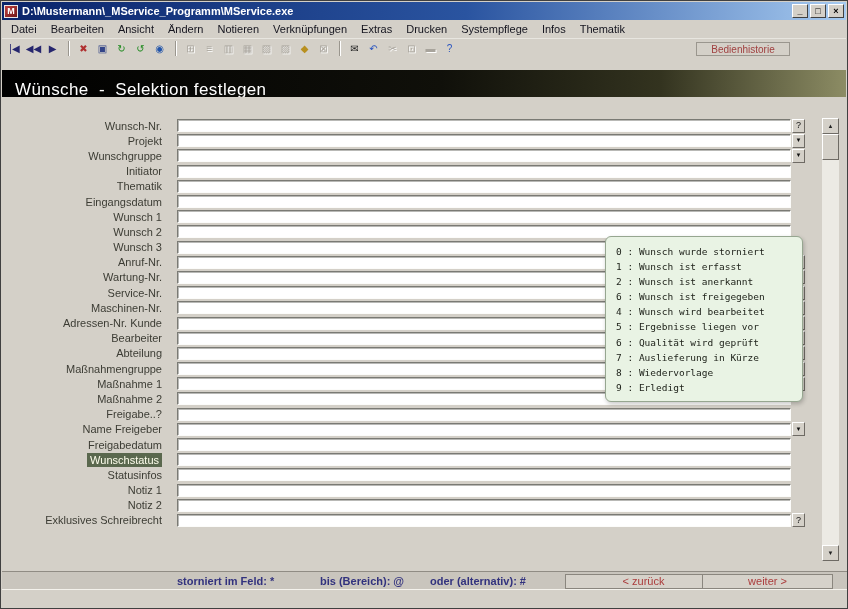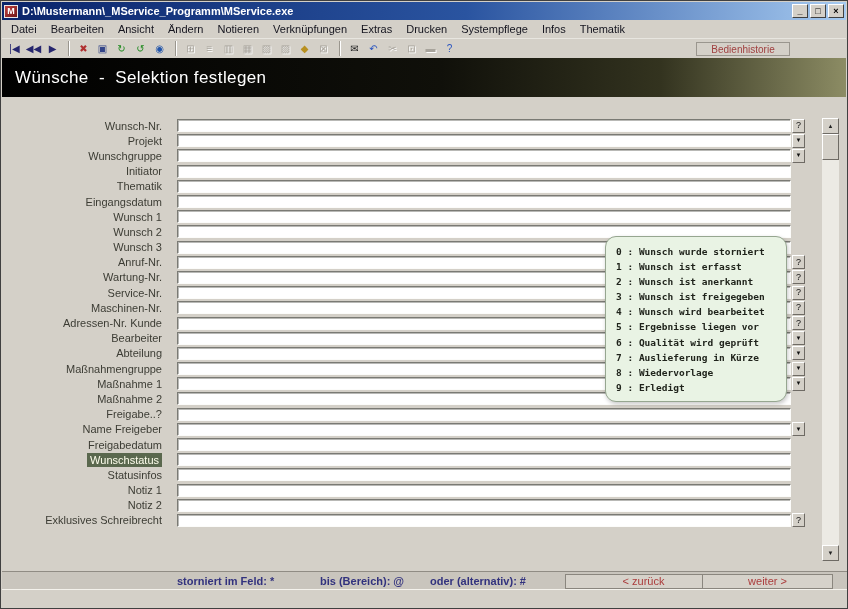--- a/index.html
+++ b/index.html
@@ -28,21 +28,21 @@
   
   .toolbar { position:absolute; top:37px; left:1px; right:1px; height:20px; background:#d4d0c8;
     display:flex; align-items:center; padding-left:4px; border-top:1px solid #e8e6e0; }
   .tb-icon { width:17px; height:16px; font-size:10px; line-height:16px; text-align:center; margin-right:2px; }
   .tb-icon.disabled { color:#a8a49c; text-shadow:1px 1px 0 #ffffff; }
   .tb-sep { width:2px; height:15px; border-left:1px solid #9a968e; border-right:1px solid #ffffff; margin:0 5px; }
   .bedienhistorie { position:absolute; right:56px; top:3px; width:94px; height:14px; font-size:10px;
     color:#a04040; background:#d4d0c8; border:1px solid #9a968e; font-family:inherit; line-height:11px; padding:0; }
 
   
-  .banner { position:absolute; top:57px; left:1px; right:1px; height:39px;
+  .banner { position:absolute; top:69px; left:1px; right:1px; height:39px;
     background:linear-gradient(90deg,#000000 0%,#10100a 52%,#33331f 78%,#8c8c64 100%);
     display:flex; align-items:center; }
   .banner span { color:#ffffff; font-size:17px; padding-left:13px; white-space:pre; letter-spacing:.4px; }
 
   
   .client { position:absolute; top:96px; left:1px; right:1px; bottom:1px; background:#d4d0c8;padding-left:28px; }
 
   .form { position:absolute; left:0; top:21px; width:806px; }
   .frow { display:flex; align-items:center; height:15.2px; }
   .flabel { width:168px; text-align:right; font-size:11px; color:#3c3c34; padding-right:8px; white-space:nowrap; }
@@ -50,23 +50,23 @@
   .ffield { width:614px; height:13px; margin-left:7px; background:#ffffff; border:1px solid;
     border-color:#7a7a74 #fcfcfa #fcfcfa #7a7a74; box-shadow:inset 1px 1px 0 rgba(70,70,64,.38);
     font-size:10px; padding:0 2px; font-family:inherit; }
   .fctl { width:13px; height:14px; margin-left:1px; background:#d4d0c8; border:1px solid;
     border-color:#ffffff #6e6a64 #6e6a64 #ffffff; font-size:9px; line-height:11px; text-align:center;
     padding:0; font-family:inherit; color:#111; }
   .fctl.dd { font-size:6px; }
   .fctl-none { width:14px; }
 
   
-  .status-popup { position:absolute; left:603px; top:139px; width:182px; background:#e9f3e4;
-    border:1px solid #96a690; border-radius:11px; padding:7px 0 6px 10px;
-    box-shadow:1px 2px 4px rgba(0,0,0,.22); z-index:5;font-weight:bold; }
+  .status-popup { position:absolute; left:603px; top:139px; width:198px; background:#e9f3e4;
+    border:1px solid #96a690; border-radius:6px; padding:7px 0 6px 10px;
+    box-shadow:1px 2px 4px rgba(0,0,0,.22); z-index:5; }
   .popup-item { font-family:"DejaVu Sans Mono", monospace; font-size:9.5px; height:15.1px;
     line-height:15.1px; color:#20241c; white-space:pre; }
 
   
   .scrollbar { position:absolute; left:820px; top:21px; width:17px; height:443px; background:#eceae4; }
   .sb-btn { position:absolute; left:0; width:17px; height:16px; background:#d4d0c8; border:1px solid;
     border-color:#ffffff #6e6a64 #6e6a64 #ffffff; font-size:6px; text-align:center; line-height:14px; color:#222; }
   .sb-btn.up { top:0; }
   .sb-btn.down { bottom:0; }
   .sb-thumb { position:absolute; left:0; top:16px; width:17px; height:26px; background:#d4d0c8;
@@ -282,21 +282,21 @@
           <div class="flabel"><span class="lbl">Exklusives Schreibrecht</span></div>
           <input class="ffield" style="">
           <button class="fctl">?</button>
         </div>
       </div>
 
     <div class="status-popup" id="popup">
         <div class="popup-item">0 : Wunsch wurde storniert</div>
         <div class="popup-item">1 : Wunsch ist erfasst</div>
         <div class="popup-item">2 : Wunsch ist anerkannt</div>
-        <div class="popup-item">3 : Wunsch ist freigegeben</div>
+        <div class="popup-item">6 : Wunsch ist freigegeben</div>
         <div class="popup-item">4 : Wunsch wird bearbeitet</div>
         <div class="popup-item">5 : Ergebnisse liegen vor</div>
         <div class="popup-item">6 : Qualität wird geprüft</div>
         <div class="popup-item">7 : Auslieferung in Kürze</div>
         <div class="popup-item">8 : Wiedervorlage</div>
         <div class="popup-item">9 : Erledigt</div>
       </div>
 
     <div class="scrollbar">
       <div class="sb-btn up">▲</div>

